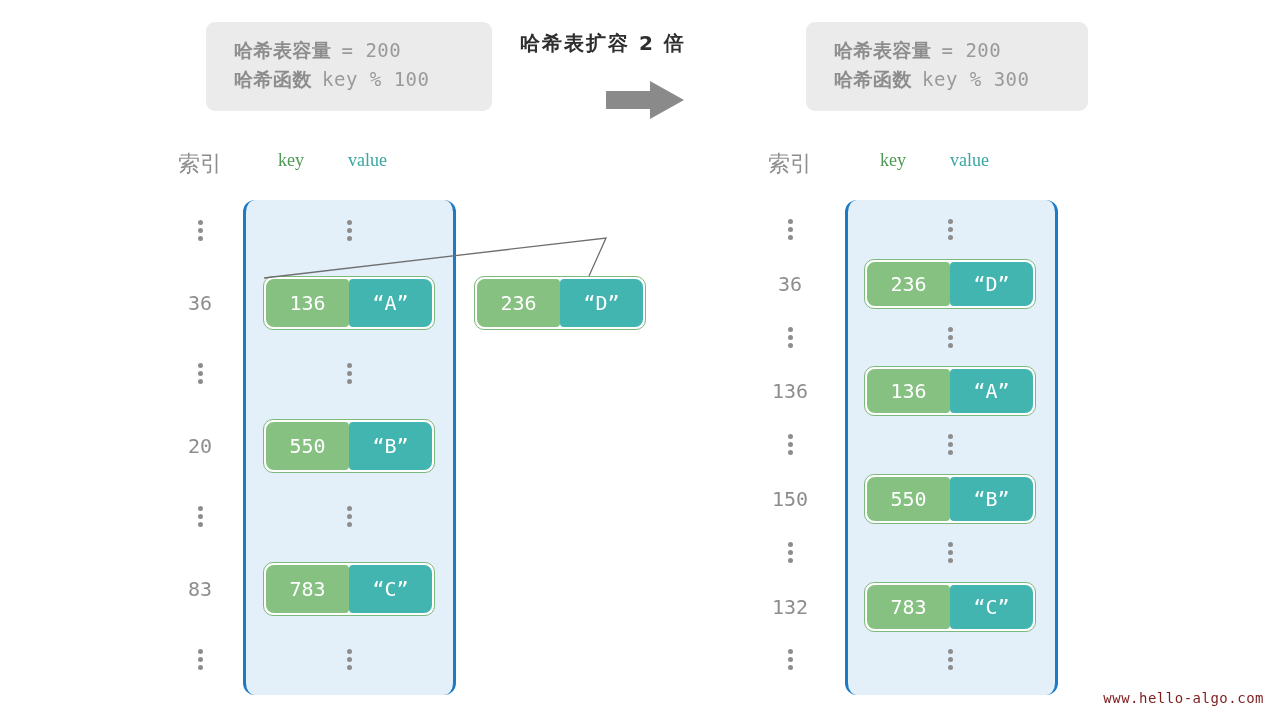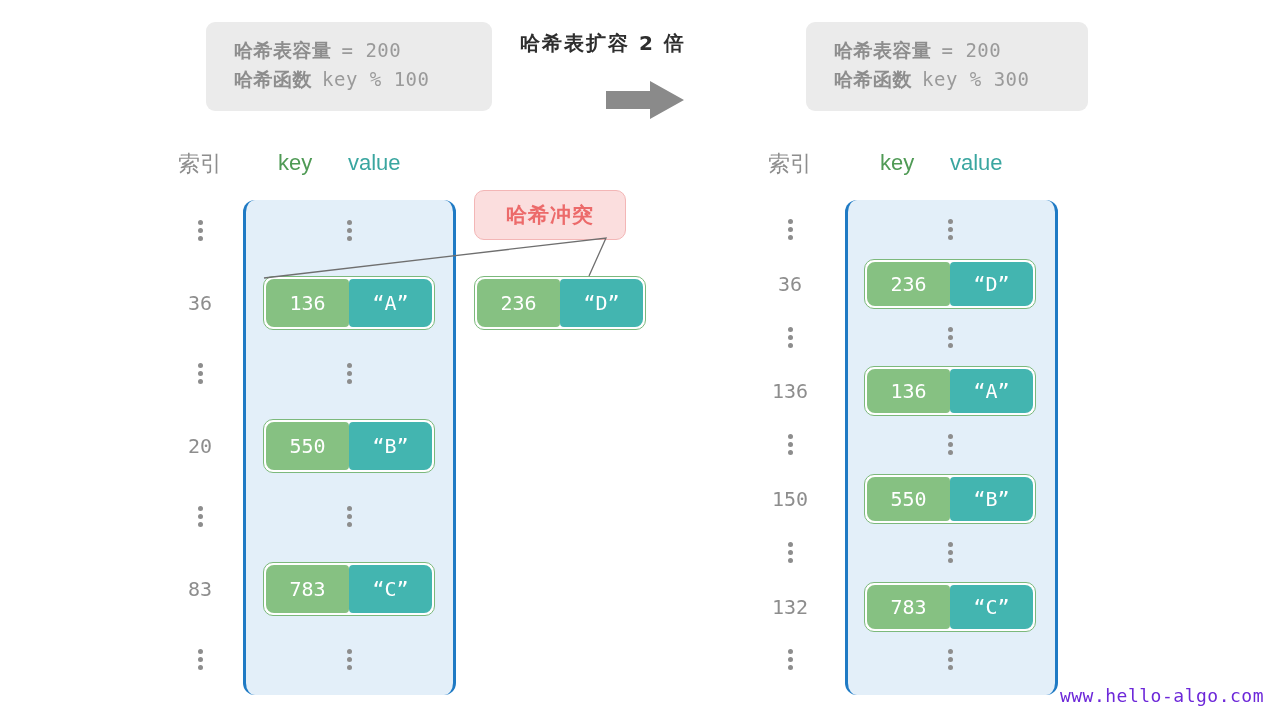--- a/index.html
+++ b/index.html
@@ -69,22 +69,22 @@
     position: absolute;
     left: 606px;
     top: 80px;
     width: 78px;
     height: 40px;
   }
 
   
   .table-header {
     position: absolute;
-    font-family: Liberation Sans, sans-serif;
-    font-size: 22px;
+    font-family: Liberation Serif, serif;
+    font-size: 18px;
     white-space: pre;
   }
   .hdr-index {
     font-family: "DejaVu Sans", sans-serif;
     font-weight: normal;
     color: #8d8d8d;
     font-size: 22px;
   }
   .hdr-key   { color: #4f9a55; }
   .hdr-value { color: #3aa6a0; }
@@ -198,22 +198,22 @@
     width: 1280px; height: 720px;
     pointer-events: none;
   }
 
   
   #watermark {
     position: absolute;
     right: 16px;
     bottom: 14px;
     font-family: "DejaVu Sans Mono", monospace;
-    font-size: 18px;
-    color: #6d28d9;
+    font-size: 14px;
+    color: #7f1d1d;
     letter-spacing: 0.5px;
   }
 </style>
 </head>
 <body>
 
 <div class="stage">
 
   <div class="info-box" id="info-left">
     <div class="info-line">
@@ -301,21 +301,20 @@
         <span class="key-cell">783</span>
         <span class="val-cell">“C”</span>
       </div>
       <div class="vdots" style="left: 349px; top: 660px;">
         <i></i>
         <i></i>
         <i></i>
       </div>
     </div>
 
-  <div id="collision-badge">哈希冲突</div>
 
   <div class="pair size-l" id="colliding-pair" style="left:474px; top:303px;">
     <span class="key-cell">236</span>
     <span class="val-cell">“D”</span>
   </div>
 
   <svg id="connectors">
     <polyline points="264,278 606,238 589,276" fill="none" stroke="#6f6f6f" stroke-width="1.3"></polyline>
   </svg>
 

